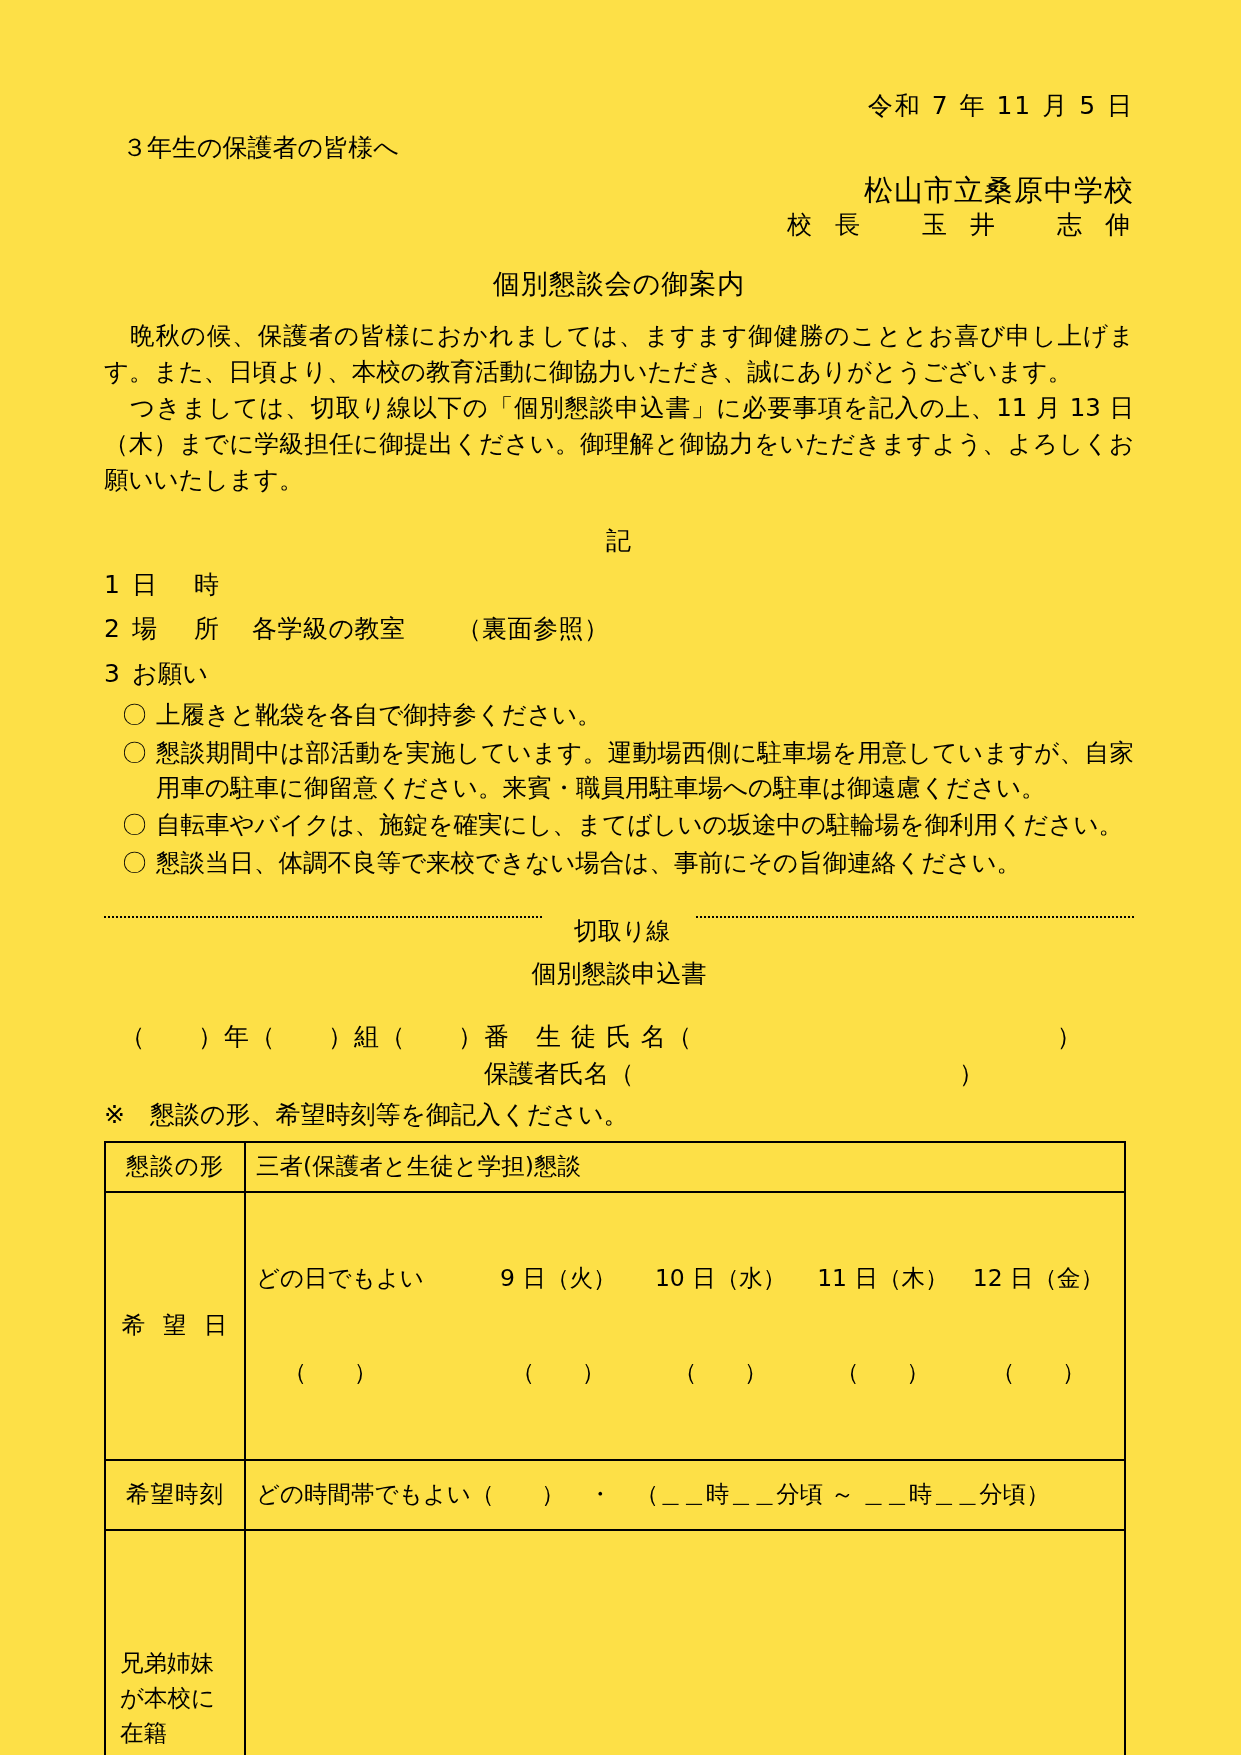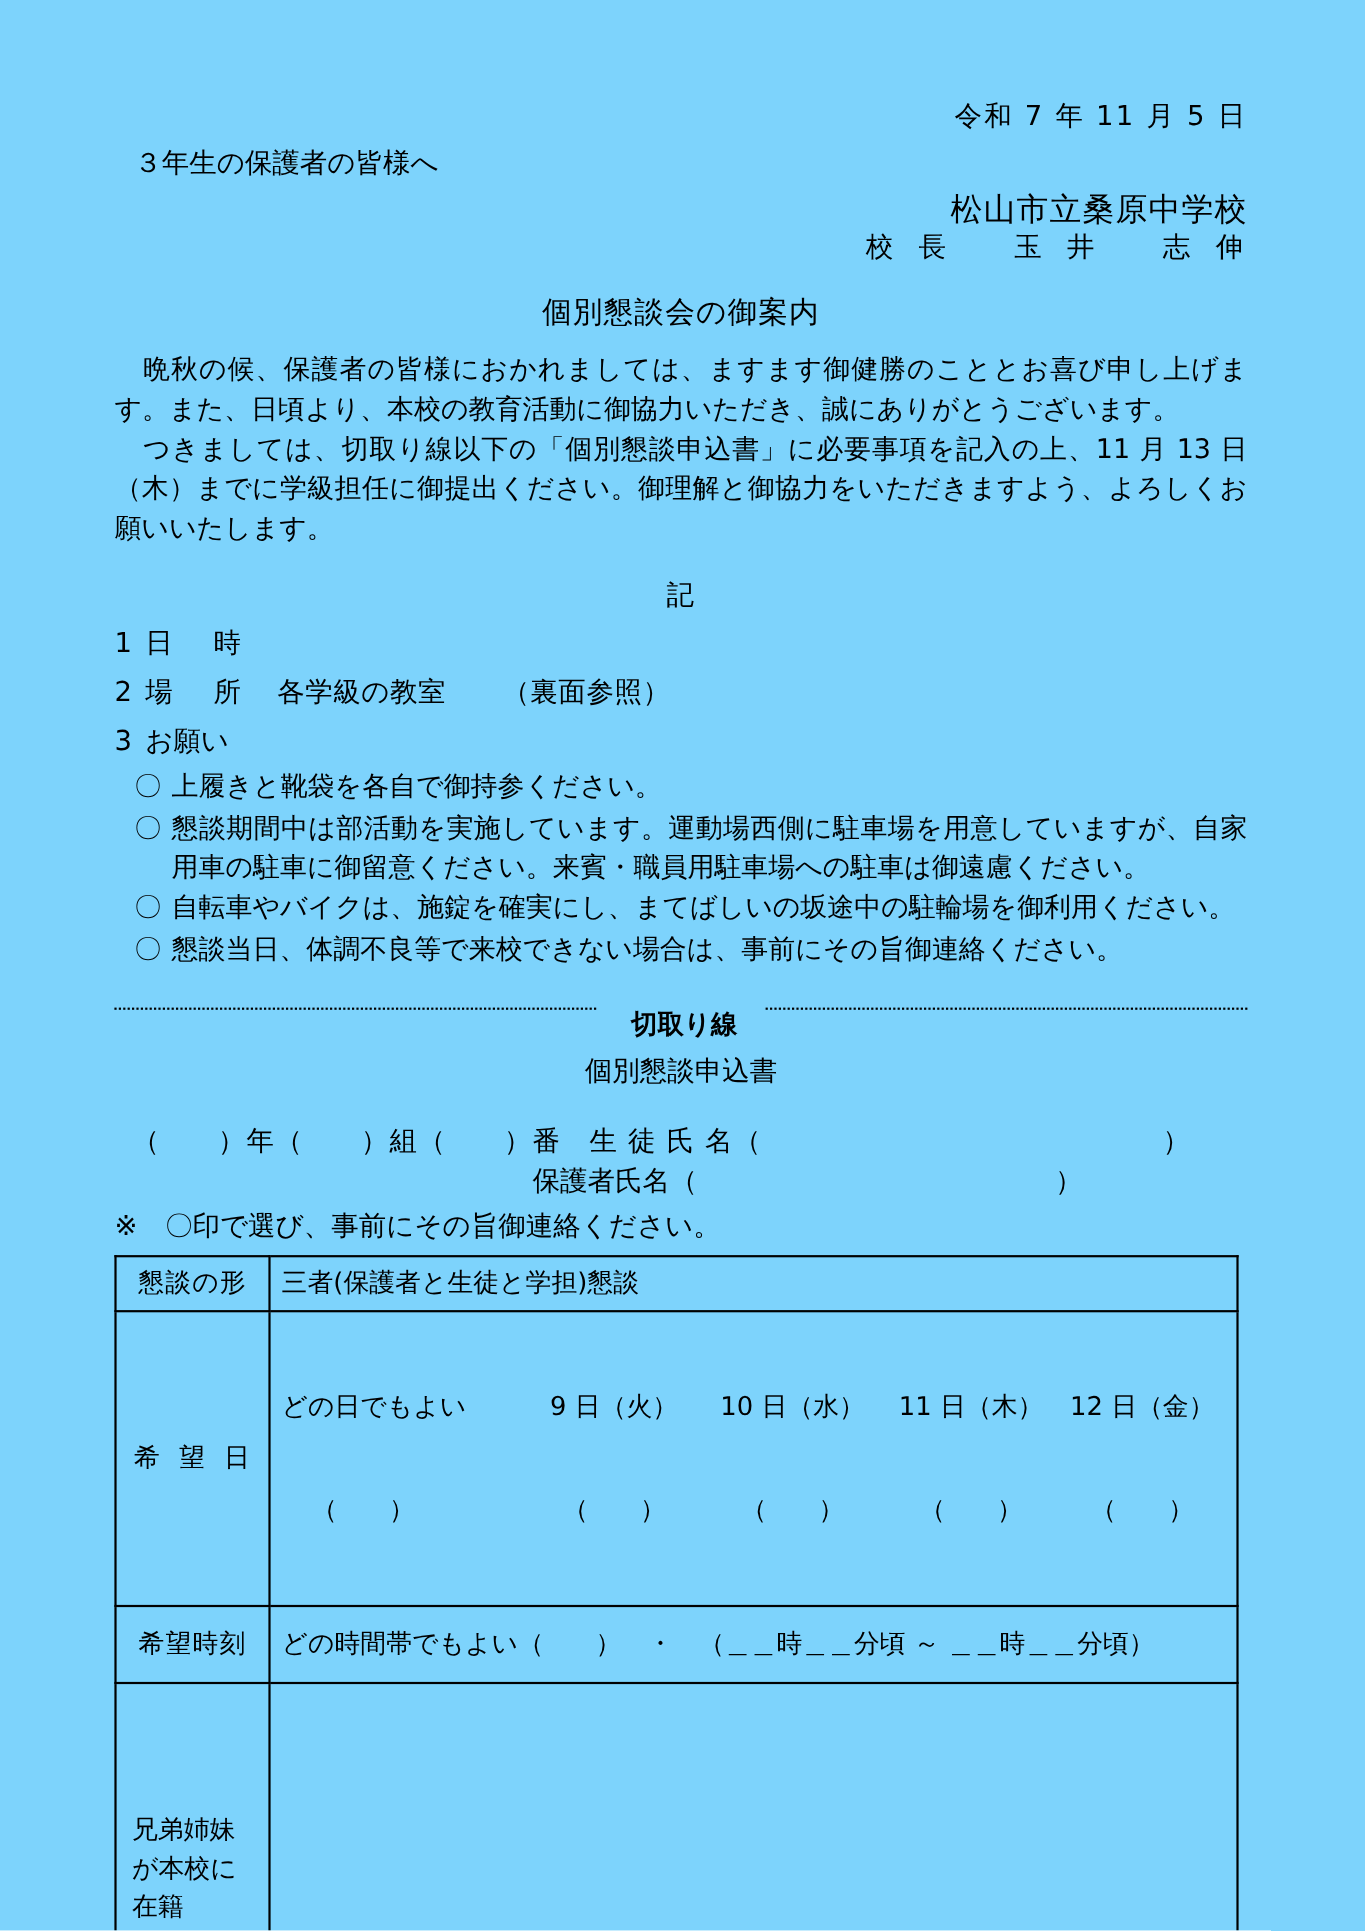--- a/index.html
+++ b/index.html
@@ -9,21 +9,21 @@
   }
   body {
     font-family: "DejaVu Sans", "Liberation Sans", sans-serif;
     color: #000000;
   }
   .page {
     position: relative;
     width: 1241px;
     height: 1755px;
     margin: 0 auto;
-    background: #7dd3fc;
+    background: #fde047;
     box-sizing: border-box;
     padding: 0;
     overflow: hidden;
   }
   .content {
     position: absolute;
     left: 104px;
     top: 0;
     width: 1030px;
   }
@@ -125,21 +125,20 @@
   .bullet-text {
     flex: 1;
     text-align: justify;
   }
 
   
   .cutline-row {
     display: flex;
     align-items: center;
     margin-top: 22px;
-    font-weight: bold;
   }
   .cut-dash {
     flex: 1;
     border-top: 2px dotted #000;
     height: 0;
     margin-bottom: 4px;
   }
   .cut-dash.left { margin-right: 6px; }
   .cut-label {
     font-size: 24px;
@@ -277,21 +276,21 @@
     <div class="cutline-row">
       <span class="cut-dash left"></span>
       <span class="cut-label">切取り線</span>
       <span class="cut-dash"></span>
     </div>
 
     <div class="form-title">個別懇談申込書</div>
 
     <div class="name-line-1">（　　）年（　　）組（　　）番　生 徒 氏 名（　　　　　　　　　　　　　　）</div>
     <div class="name-line-2">保護者氏名（　　　　　　　　　　　　　）</div>
-    <div class="note-line">※　〇印で選び、事前にその旨御連絡ください。</div>
+    <div class="note-line">※　懇談の形、希望時刻等を御記入ください。</div>
 
     <table class="form-table">
       <tbody>
           <tr class="row-h1">
         <td class="label-cell">懇談の形</td>
         <td>三者(保護者と生徒と学担)懇談</td>
       </tr>
       <tr class="row-h2">
         <td class="label-cell spaced">希 望 日</td>
         <td>

